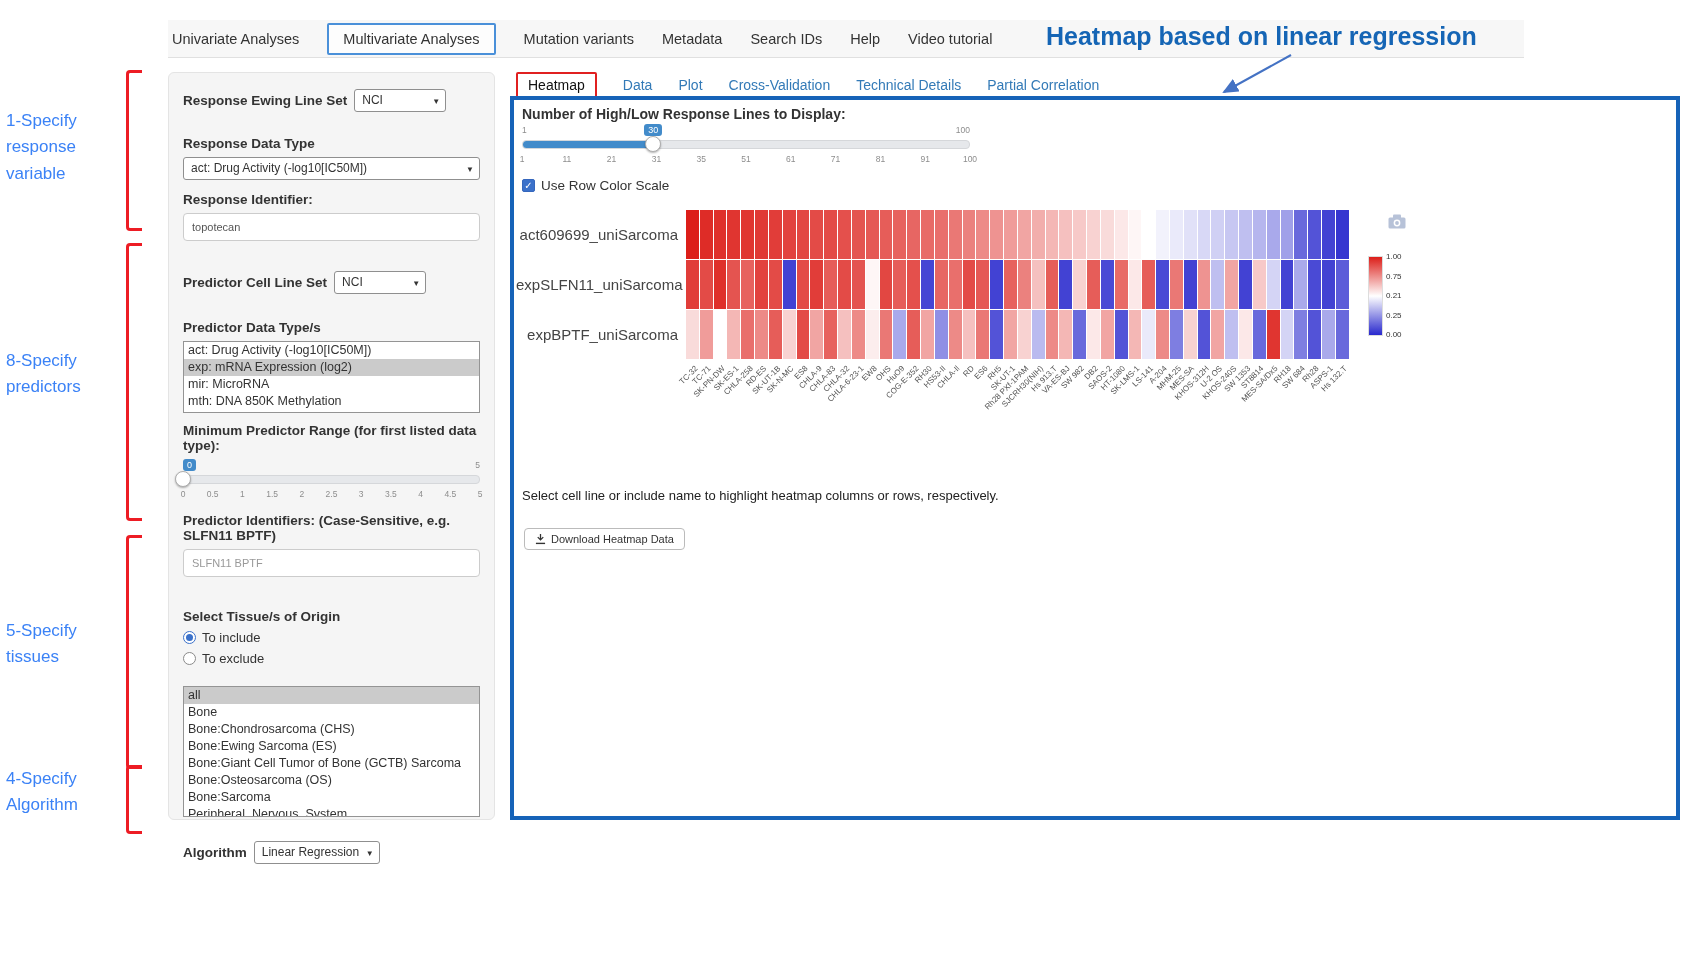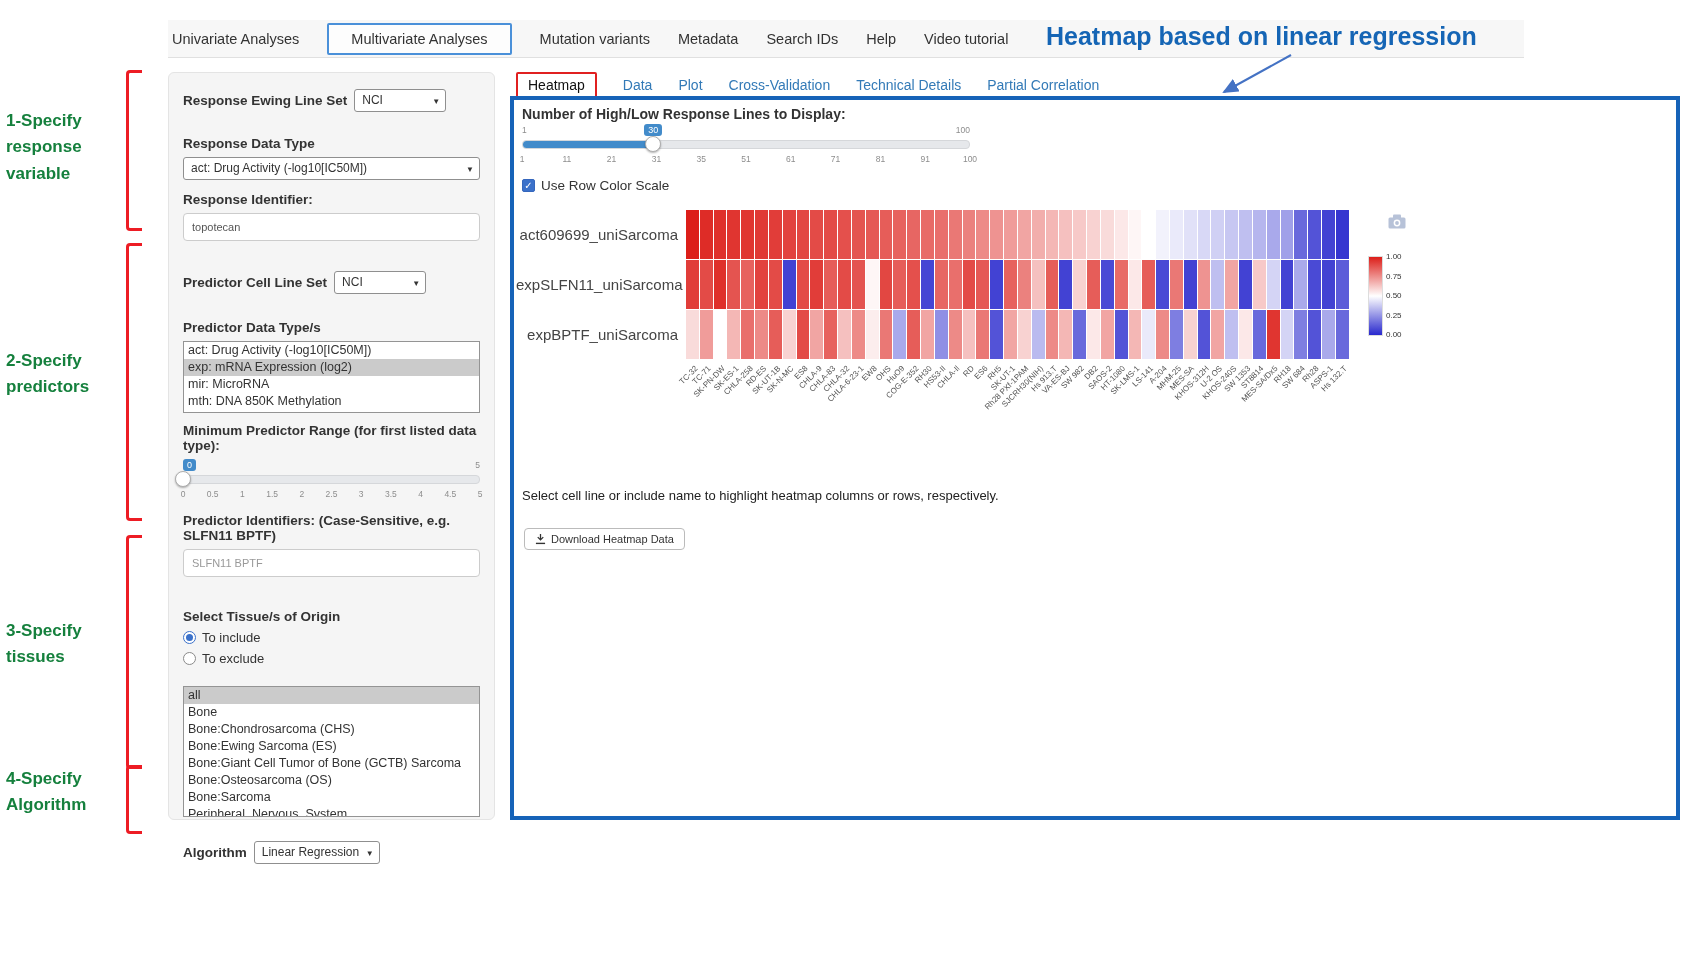--- a/index.html
+++ b/index.html
@@ -3,24 +3,24 @@
 <meta charset="utf-8">
 <style>
   html,body{margin:0;padding:0;}
   body{width:1700px;height:956px;position:relative;background:#fff;overflow:hidden;
        font-family:"Liberation Sans",sans-serif;color:#333;}
   .abs{position:absolute;}
   
   #top-nav{left:168px;top:20px;width:1356px;height:38px;background:#f7f7f7;
            border-bottom:1px solid #e0e0e0;display:flex;align-items:center;padding-left:4px;box-sizing:border-box;}
   .nav-item{margin-right:28px;font-size:14.5px;color:#333;white-space:nowrap;cursor:pointer;}
-  .nav-item.active{background:#fdfdfd;border:2px solid #4a90d9;padding:6px 22px;border-radius:2px;}
+  .nav-item.active{background:#fdfdfd;border:2px solid #4a90d9;padding:6px 14px;border-radius:2px;}
   
   #heading{left:1046px;top:22px;font-size:25px;font-weight:bold;color:#1565b5;white-space:nowrap;}
-  .red-label{color:#15803d;font-weight:bold;font-size:17px;line-height:1.55;width:114px;}
+  .red-label{color:#3b82f6;font-weight:normal;font-size:17px;line-height:1.55;width:114px;}
   .bracket{width:13px;border:3px solid #ed1c24;border-right:none;border-radius:4px 0 0 4px;}
   
   #sidebar{left:168px;top:72px;width:327px;height:748px;background:#f5f5f5;border:1px solid #e4e4e4;
            border-radius:6px;padding:14px;box-sizing:border-box;}
   .lbl{font-weight:bold;font-size:13.5px;color:#333;}
   .row-inline{display:flex;align-items:center;gap:7px;}
   .select{position:relative;display:inline-block;background:#fff;border:1px solid #8f8f8f;border-radius:3px;
           height:23px;line-height:21px;font-size:12px;padding:0 20px 0 7px;box-sizing:border-box;
           white-space:nowrap;overflow:hidden;cursor:pointer;}
   .select .chev{position:absolute;right:5px;top:1px;font-size:8px;color:#333;}
@@ -89,22 +89,22 @@
 <svg class="abs" style="left:1195px;top:48px" width="120" height="55" viewBox="0 0 120 55">
   <defs>
       <marker id="ah" markerWidth="9" markerHeight="8" refX="7" refY="3.5" orient="auto">
     <path d="M0,0 L8,3.5 L0,7 Z" fill="#4472c4"></path>
       </marker>
     </defs>
   <line x1="96" y1="7" x2="29" y2="44" stroke="#4472c4" stroke-width="2" marker-end="url(#ah)"></line>
 </svg>
 
 <div class="abs red-label" style="left:6px;top:108px">1-Specify response variable</div>
-<div class="abs red-label" style="left:6px;top:348px">2-Specify predictors</div>
-<div class="abs red-label" style="left:6px;top:618px">3-Specify tissues</div>
+<div class="abs red-label" style="left:6px;top:348px">8-Specify predictors</div>
+<div class="abs red-label" style="left:6px;top:618px">5-Specify tissues</div>
 <div class="abs red-label" style="left:6px;top:766px">4-Specify Algorithm</div>
 <div class="abs bracket" style="left:126px;top:70px;height:155px"></div>
 <div class="abs bracket" style="left:126px;top:243px;height:272px"></div>
 <div class="abs bracket" style="left:126px;top:535px;height:228px"></div>
 <div class="abs bracket" style="left:126px;top:765px;height:63px"></div>
 
 <div id="sidebar" class="abs">
   <div class="row-inline" style="margin-top:2px">
     <span class="lbl">Response Ewing Line Set</span>
     <span class="select" style="width:92px">
@@ -536,21 +536,21 @@
           <span>ASPS-1</span>
         </div>
         <div class="hm-xw" style="left: 98.9583%;">
           <span>Hs 132.T</span>
         </div>
       </div>
     <div id="hm-colorbar" style="position:absolute;left:852px;top:52px"></div>
     <div id="hm-cticks" style="position:absolute;left:870px;top:52px;height:78px;width:26px">
         <span style="top: 0%;">1.00</span>
         <span style="top: 25%;">0.75</span>
-        <span style="top: 50%;">0.50</span>
+        <span style="top: 50%;">0.21</span>
         <span style="top: 75%;">0.25</span>
         <span style="top: 100%;">0.00</span>
       </div>
     <svg style="position:absolute;left:872px;top:10px" width="18" height="15" viewBox="0 0 18 15">
       <rect x="0.5" y="3.5" width="17" height="11" rx="1.5" fill="#b7c2d8"></rect>
       <rect x="5" y="0.5" width="8" height="4.5" rx="1" fill="#b7c2d8"></rect>
       <circle cx="9" cy="9" r="3.4" fill="#ffffff"></circle>
       <circle cx="9" cy="9" r="1.9" fill="#b7c2d8"></circle>
     </svg>
   </div>

